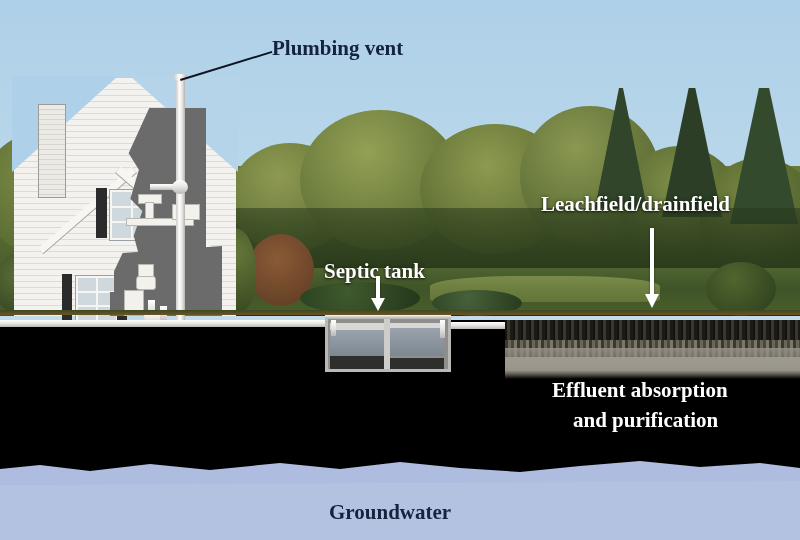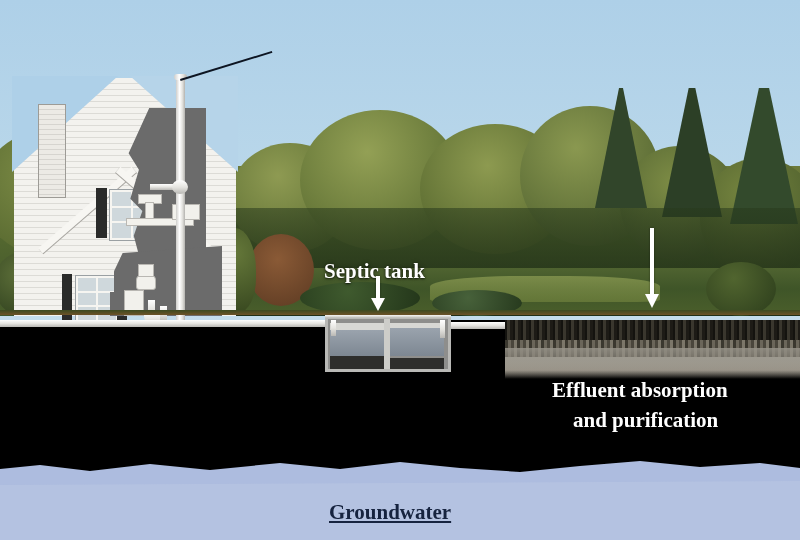--- a/index.html
+++ b/index.html
@@ -208,27 +208,29 @@
   <div class="soiltop"></div>
   <div class="soil" style="z-index:-1;"></div>
 
   <div class="gw">
     <svg width="800" height="85" style="position:absolute;left:0;top:0;">
       <path d="M0,14 L40,10 L90,16 L150,9 L210,15 L280,8 L340,14 L400,7 L460,13 L520,17 L580,11 L640,6 L700,12 L760,8 L800,13 L800,85 L0,85 Z" fill="#adbcdf"></path>
       <path d="M0,30 L800,26 L800,85 L0,85 Z" fill="#b7c4e2" opacity="0.75"></path>
     </svg>
   </div>
 
+  <div class="lbl lbl-dark" style="left:272px;top:36px;">Plumbing vent</div>
   <div class="leader" style="left:180px;top:79px;width:96px;height:2px;transform:rotate(-17deg);"></div>
 
   <div class="lbl lbl-white" style="left:324px;top:247px;margin-top:12px;">Septic tank</div>
   <div class="arrowshaft" style="left:376px;top:276px;width:4px;height:26px;"></div>
   <div class="arrow" style="left:371px;top:298px;border-left:7px solid transparent;border-right:7px solid transparent;border-top:13px solid #ffffff;"></div>
 
+  <div class="lbl lbl-white" style="left:541px;top:192px;">Leachfield/drainfield</div>
   <div class="arrowshaft" style="left:650px;top:228px;width:4px;height:70px;"></div>
   <div class="arrow" style="left:645px;top:294px;border-left:7px solid transparent;border-right:7px solid transparent;border-top:14px solid #ffffff;"></div>
 
   <div class="lbl lbl-white" style="left:552px;top:378px;">Effluent absorption</div>
   <div class="lbl lbl-white" style="left:573px;top:408px;">and purification</div>
 
-  <div class="lbl lbl-dark" style="left:329px;top:500px;text-decoration:underline;">Groundwater</div>
+  <div class="lbl lbl-dark" style="left:329px;top:500px;">Groundwater</div>
 
 </div>
 
 </body></html>

